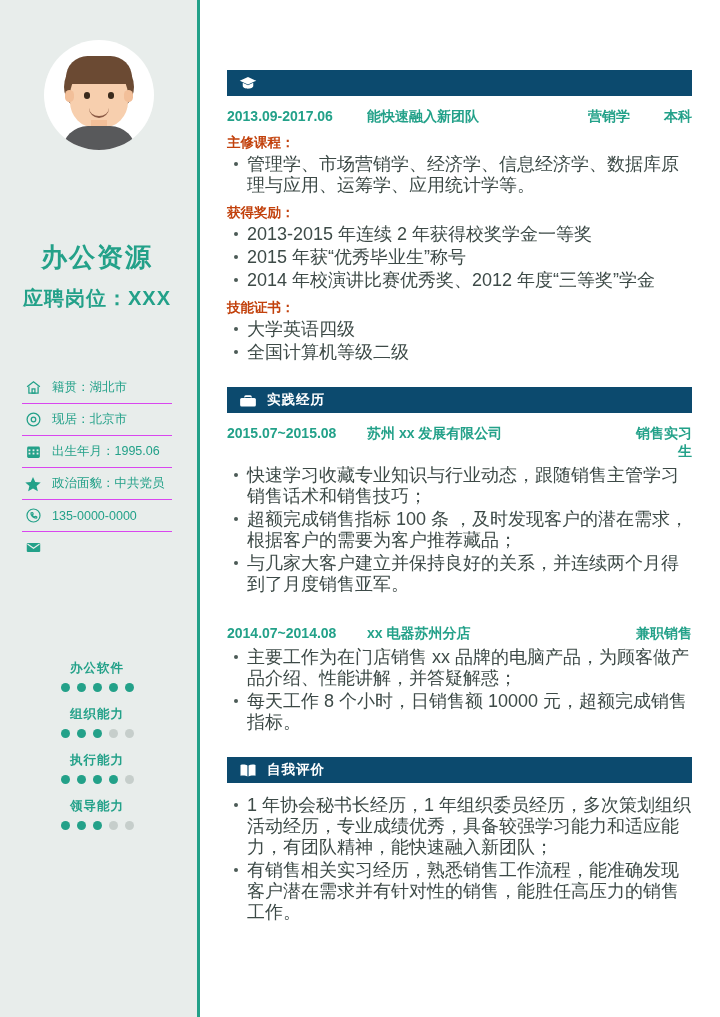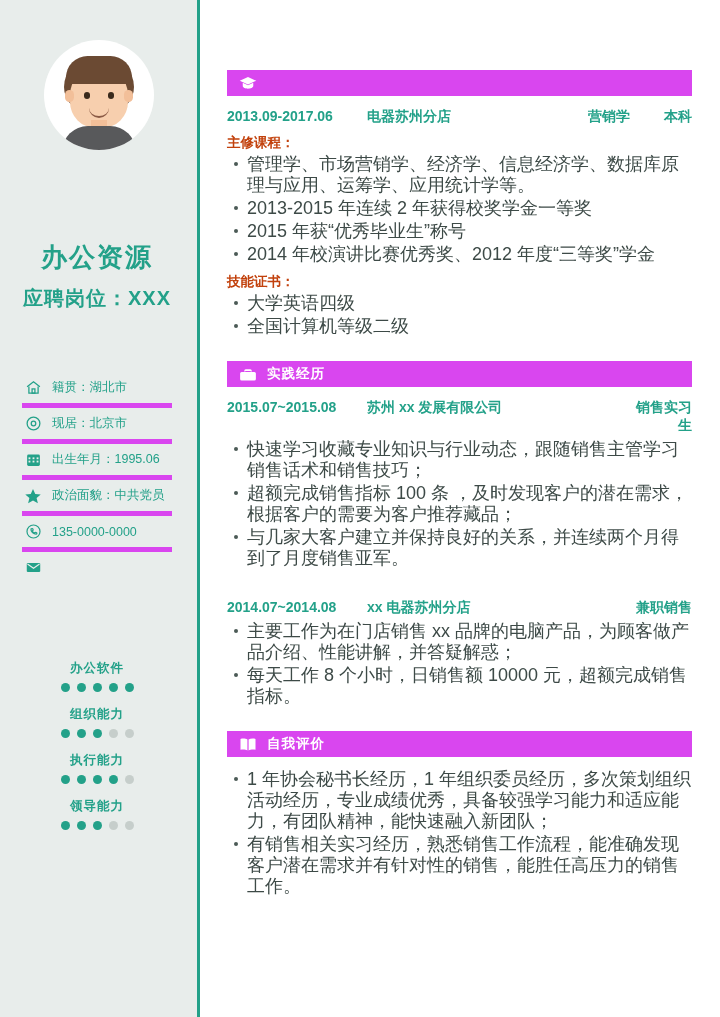--- a/index.html
+++ b/index.html
@@ -147,21 +147,21 @@
   
   .contacts {
     position: absolute;
     left: 22px;
     top: 372px;
     width: 150px;
   }
   .contact-row {
     position: relative;
     height: 31px;
-    border-bottom: 5px solid #d946ef;
+    border-bottom: 1px solid #d946ef;
     display: flex;
     align-items: center;
   }
   .contact-row:last-child { border-bottom: none; }
   .c-icon {
     width: 22px;
     height: 22px;
     flex: 0 0 22px;
     color: #23a189;
     display: flex;
@@ -212,21 +212,21 @@
     top: 0;
     width: 517px;
     height: 1017px;
     box-sizing: border-box;
     padding: 0 28px 0 24px;
     margin-top: 14px;
   }
   .bar {
     position: relative;
     height: 26px;
-    background: #d946ef;
+    background: #0c4a6e;
     margin-top: 0;
     display: flex;
     align-items: center;
     padding-left: 10px;
     color: #ffffff;
     font-size: 13.5px;
     font-weight: bold;
     letter-spacing: 1px;
     text-align: right;
   }
@@ -435,30 +435,31 @@
         <svg width="18" height="14" viewBox="0 0 24 18" fill="currentColor">
           <polygon points="12,1 23,6 12,11 1,6"></polygon>
           <path d="M5 8.5 V13 C5 15 8.5 16.5 12 16.5 C15.5 16.5 19 15 19 13 V8.5 L12 12 Z"></path>
         </svg>
       </span>
       <span></span>
     </div>
 
     <div class="sec-head">
       <span class="d">2013.09-2017.06</span>
-      <span class="o">电器苏州分店</span>
+      <span class="o">能快速融入新团队</span>
       <span class="r">营销学</span>
       <span class="r">本科</span>
     </div>
 
     <div class="sub-title">主修课程：</div>
     <ul class="list">
       <li>管理学、市场营销学、经济学、信息经济学、数据库原理与应用、运筹学、应用统计学等。</li>
     </ul>
 
+    <div class="sub-title">获得奖励：</div>
     <ul class="list">
       <li>2013-2015 年连续 2 年获得校奖学金一等奖</li>
       <li>2015 年获“优秀毕业生”称号</li>
       <li>2014 年校演讲比赛优秀奖、2012 年度“三等奖”学金</li>
     </ul>
 
     <div class="sub-title">技能证书：</div>
     <ul class="list">
       <li>大学英语四级</li>
       <li>全国计算机等级二级</li>

